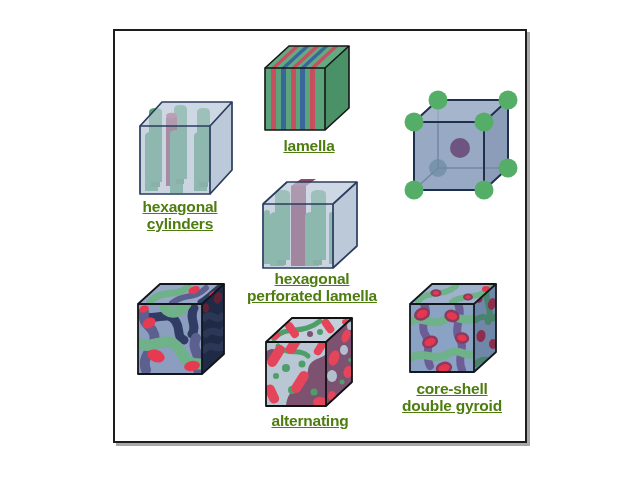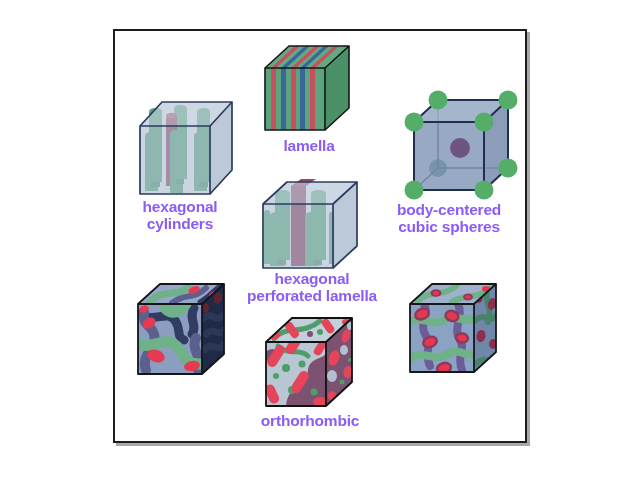--- a/index.html
+++ b/index.html
@@ -6,21 +6,21 @@
   body { width:640px; height:480px; font-family:"Liberation Sans", sans-serif; }
   .stage { position:relative; width:640px; height:480px; background:#ffffff; overflow:hidden; }
   .frame {
     position:absolute; left:113px; top:29px; width:414px; height:414px;
     box-sizing:border-box; background:#ffffff;
     border:2px solid #1d1d1d; box-shadow:3px 3px 0 #a8a8a8;
   }
   .illus { position:absolute; display:block; }
   .caption {
     position:absolute; font-weight:bold; font-size:15.5px; line-height:1.08;
-    color:#8b5cf6; text-align:center; white-space:pre-line; letter-spacing:-0.2px;
+    color:#4d7c0f; text-align:center; white-space:pre-line; letter-spacing:-0.2px;text-decoration:underline;
   }
 </style>
 </head>
 <body>
 
 <div class="stage">
   <div class="frame">
 
     <svg class="illus" style="left:19px; top:63px;" width="100" height="104" viewBox="0 0 100 104">
       <polygon points="6,32 28,8 98,8 98,76 76,100 6,100" fill="#d3dce6"></polygon>
@@ -102,22 +102,20 @@
       <g fill="#55ae67">
         <circle cx="44" cy="14" r="9.5"></circle>
         <circle cx="114" cy="14" r="9.5"></circle>
         <circle cx="20" cy="36" r="9.5"></circle>
         <circle cx="90" cy="36" r="9.5"></circle>
         <circle cx="114" cy="82" r="9.5"></circle>
         <circle cx="20" cy="104" r="9.5"></circle>
         <circle cx="90" cy="104" r="9.5"></circle>
       </g>
     </svg>
-    <div class="caption" style="left:259px; top:171px; width:150px;">body-centered
-cubic spheres</div>
 
     <svg class="illus" style="left:144px; top:145px;" width="100" height="96" viewBox="0 0 100 96">
       <polygon points="4,28 28,6 98,6 98,70 74,92 4,92" fill="#d2dbe5"></polygon>
       <g fill="#57a07e">
         <path d="M5,37 Q5,34 8,34 Q11,34 11,37 L11,88 L5,88 Z"></path>
         <path d="M16,18 Q16,14 23.5,14 Q31,14 31,18 L31,84 L16,84 Z"></path>
         <path d="M52,18 Q52,14 59.5,14 Q67,14 67,18 L67,84 L52,84 Z"></path>
       </g>
       <polygon points="32,10 47,10 57,3 42,3" fill="#8d4a6b"></polygon>
       <rect x="32" y="10" width="15" height="80" fill="#7d3f60"></rect>
@@ -273,21 +271,21 @@
             <circle cx="80" cy="70" r="2.5"></circle>
             <circle cx="88" cy="48" r="2"></circle>
         </g>
       </g>
       <g fill="none" stroke="#111111" stroke-width="1.8" stroke-linejoin="round">
         <path d="M4,30 H64 V94 H4 Z"></path>
         <path d="M4,30 L30,6 H90 L64,30"></path>
         <path d="M90,6 V70 L64,94"></path>
       </g>
     </svg>
-    <div class="caption" style="left:125px; top:382px; width:140px;">orthorhombic</div>
+    <div class="caption" style="left:125px; top:382px; width:140px;">alternating</div>
 
     <svg class="illus" style="left:291px; top:245px;" width="96" height="100" viewBox="0 0 96 100">
       <defs>
         <clipPath id="cs-f">
             <path d="M4,28 H68 V96 H4 Z"></path>
           </clipPath>
         <clipPath id="cs-t">
             <path d="M4,28 L26,8 H90 L68,28 Z"></path>
           </clipPath>
         <clipPath id="cs-r">
@@ -337,15 +335,17 @@
           <ellipse cx="73" cy="22" rx="3.5" ry="5"></ellipse>
           <ellipse cx="87" cy="68" rx="4" ry="5"></ellipse>
         </g>
       </g>
       <g fill="none" stroke="#14181d" stroke-width="1.8" stroke-linejoin="round">
         <path d="M4,28 H68 V96 H4 Z"></path>
         <path d="M4,28 L26,8 H90 L68,28"></path>
         <path d="M90,8 V76 L68,96"></path>
       </g>
     </svg>
+    <div class="caption" style="left:262px; top:350px; width:150px;">core-shell
+double gyroid</div>
 
   </div>
 </div>
 
 </body></html>

